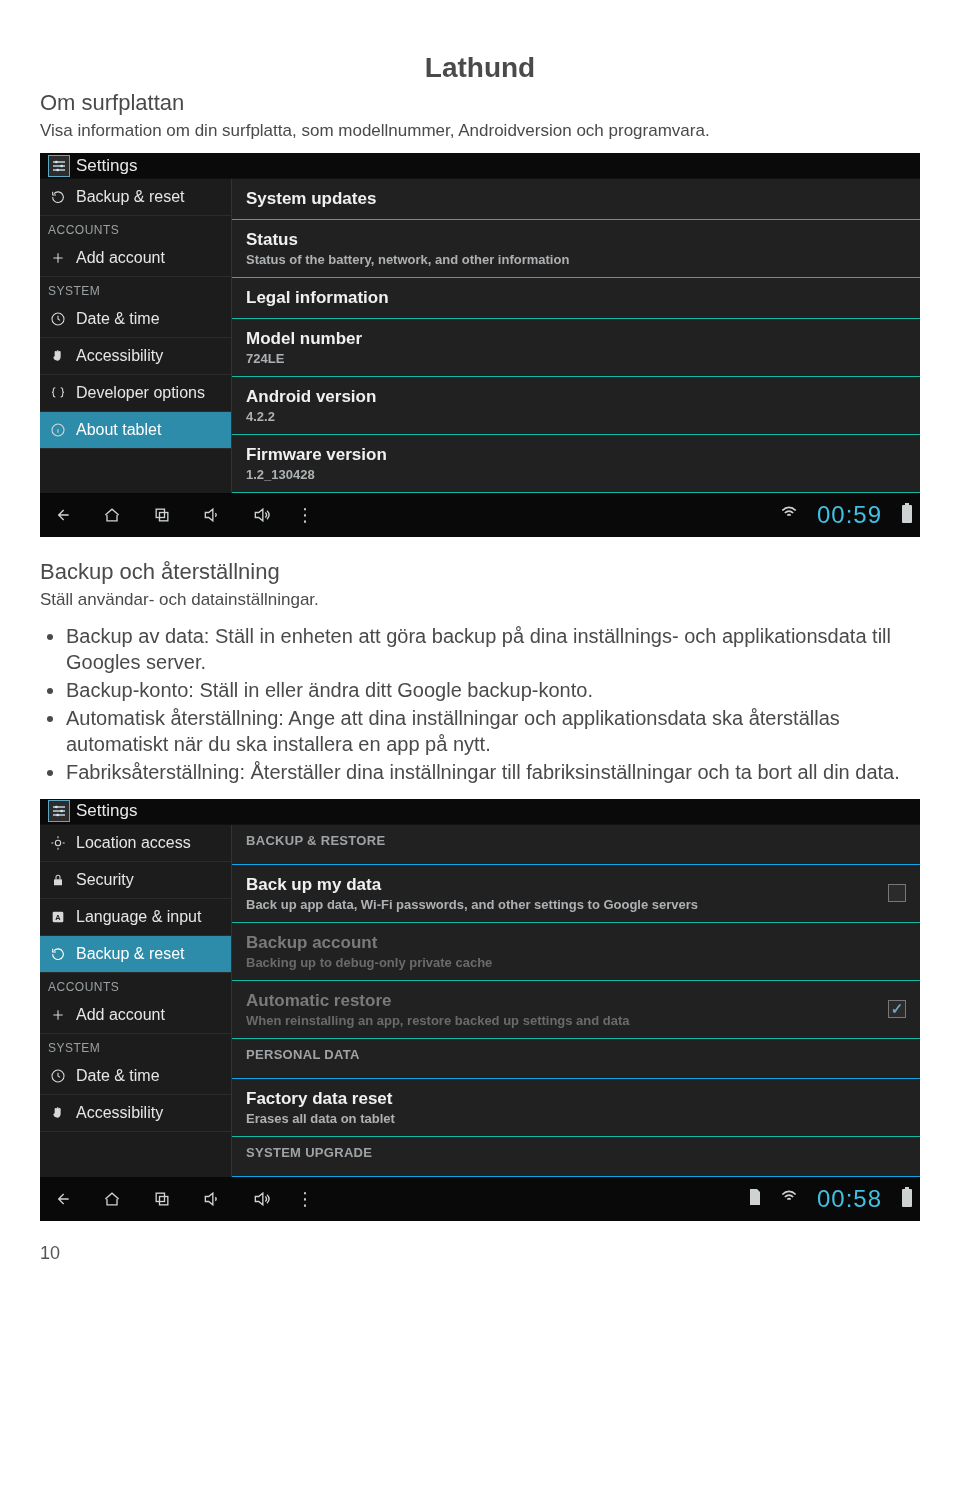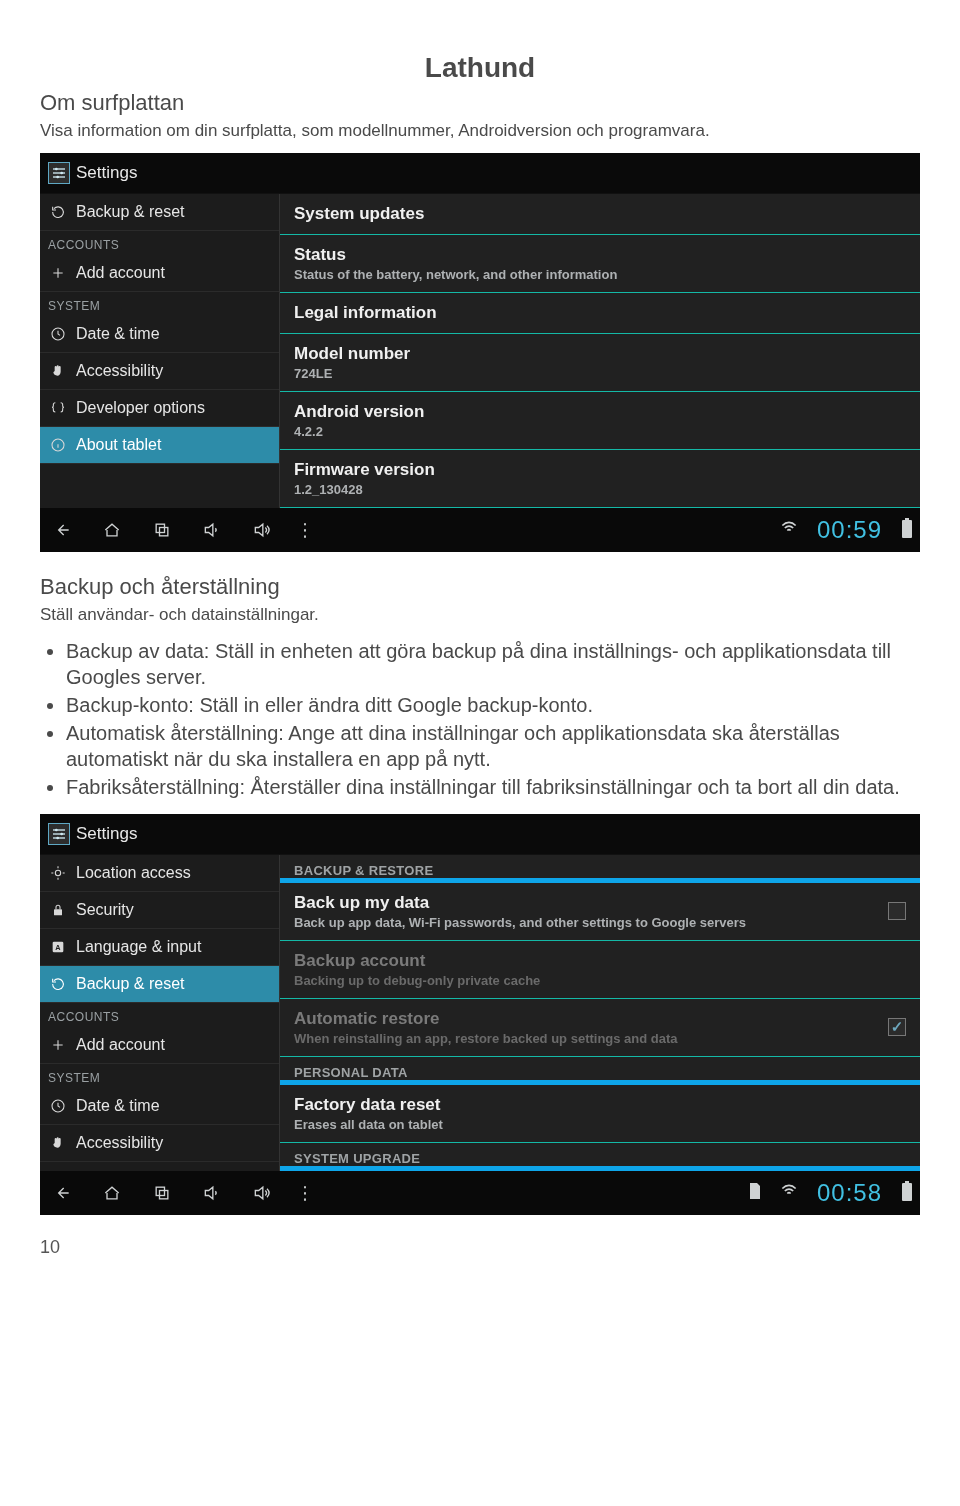--- a/index.html
+++ b/index.html
@@ -51,41 +51,41 @@
   
   .shot {
     background: #000;
     width: 100%;
     margin: 8px 0 22px 0;
     font-family: "Helvetica Neue", Arial, sans-serif;
   }
   .shot .topbar {
     display: flex;
     align-items: center;
-    height: 41px;
+    height: 26px;
     background: #0a0a0a;
     color: #e8e8e8;
     padding: 0 8px;
     border-bottom: 1px solid #111;
   }
   .shot .settings-icon {
     width: 22px; height: 22px;
     background: #2d2d2d;
     border: 1px solid #5fa8c4;
     margin-right: 6px;
     display: inline-flex;
     align-items: center;
     justify-content: center;
   }
   .shot .settings-icon svg { width:16px; height:16px; fill:#cfe9f2; }
   .shot .topbar-title { font-size: 17px; color:#e8e8e8; }
 
   .shot .cols { display:flex; flex-direction:row; background:#1c1c1c; }
   .shot .side {
-    width: 240px;
+    width: 192px;
     background: #1c1c1c;
     border-right: 1px solid #333;
     padding-top: 0;
   }
   .side-item {
     display:flex;
     align-items:center;
     padding: 9px 8px;
     border-bottom: 1px solid #2b2b2b;
     color: #e6e6e6;
@@ -107,26 +107,26 @@
   .main-item {
     padding: 10px 14px;
     border-bottom: 1px solid #14b8a6;
     font-weight: bold;
   }
   .main-item .t1 { color:#f0f0f0; font-size:17px; }
   .main-item .t2 { color:#aeb1b3; font-size:13px; margin-top:2px; }
   .main-item.disabled .t1 { color:#7a7a7a; }
   .main-item.disabled .t2 { color:#6a6a6a; }
   .main-header {
-    padding: 8px 14px 0 14px;
+    padding: 8px 14px 16px 14px;
     color:#9fa3a5;
     font-size:13px;
     font-weight: bold;
     letter-spacing:0.3px;
-    border-bottom: 5px solid #0ea5e9;
+    border-bottom: 1px solid #0ea5e9;
   }
   .main-item.row { display:flex; justify-content:space-between; align-items:center; }
   .main-item .chk {
     width:18px; height:18px; border:1px solid #777; background:#2b2b2b;
   }
   .main-item .chk.checked::after {
     content:"✓"; color:#6da7bd; display:block; font-size:15px; line-height:16px; text-align:center;
   }
 
   

